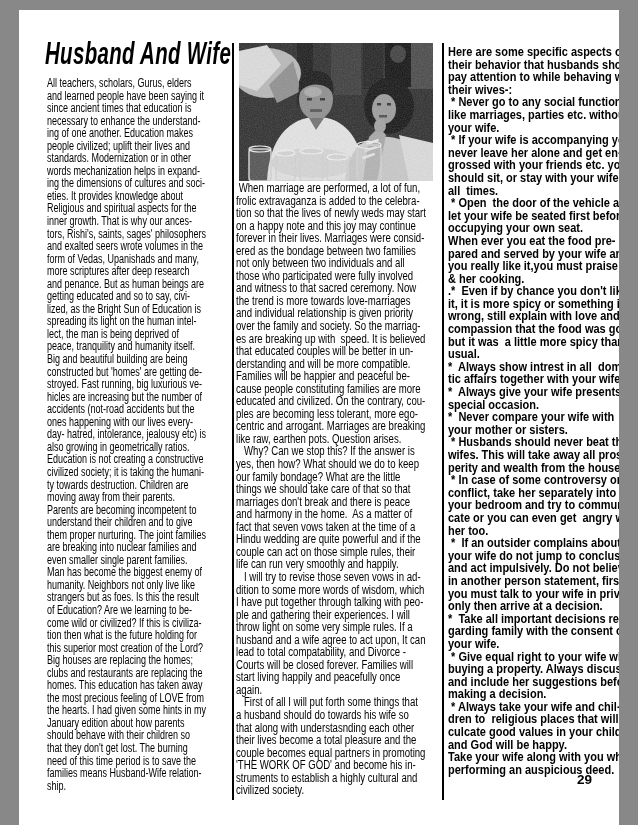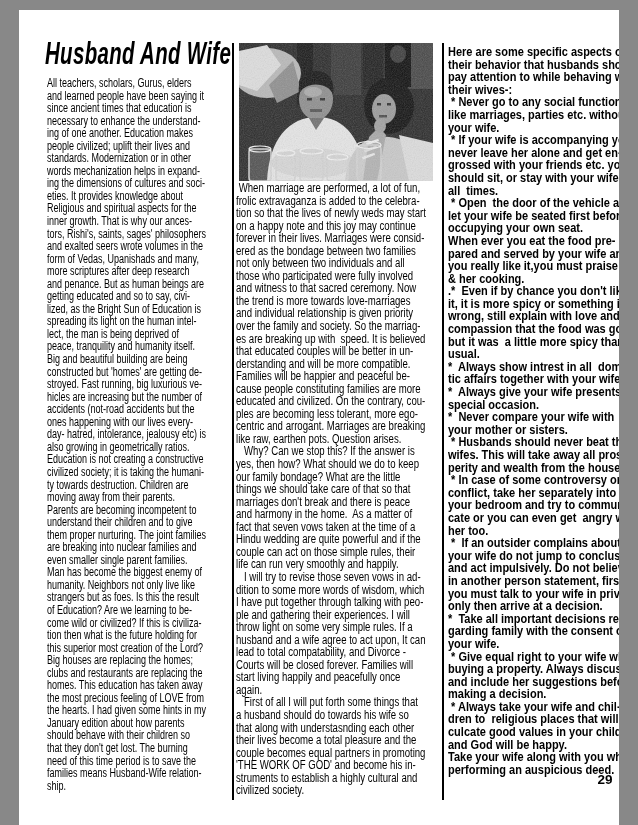--- a/index.html
+++ b/index.html
@@ -25,21 +25,21 @@
   .col-right { left:429px; top:36px;  width:235px; font-size:12.5px; line-height:12.6px;  font-weight:bold; transform:scaleX(0.88); }
   .vrule { position:absolute; top:33px; height:757px; width:2px; background:#000; }
   .vrule-left  { left:213px; }
   .vrule-right { left:423px; }
   .photo {
     position:absolute; left:220px; top:33px; width:194px; height:138px;
     margin:0; padding:0; overflow:hidden; background:#2b2b2b;
   }
   .photo svg { display:block; }
   .pageno {
-    position:absolute; left:558px; top:762px; width:56px; text-align:center;
+    position:absolute; left:558px; top:762px; width:56px; text-align:left;
     font-size:13.5px; font-weight:bold;
   }
 </style>
 </head>
 <body>
 
 <div class="page">
 
   <h1 class="title">Husband And Wife</h1>
 

